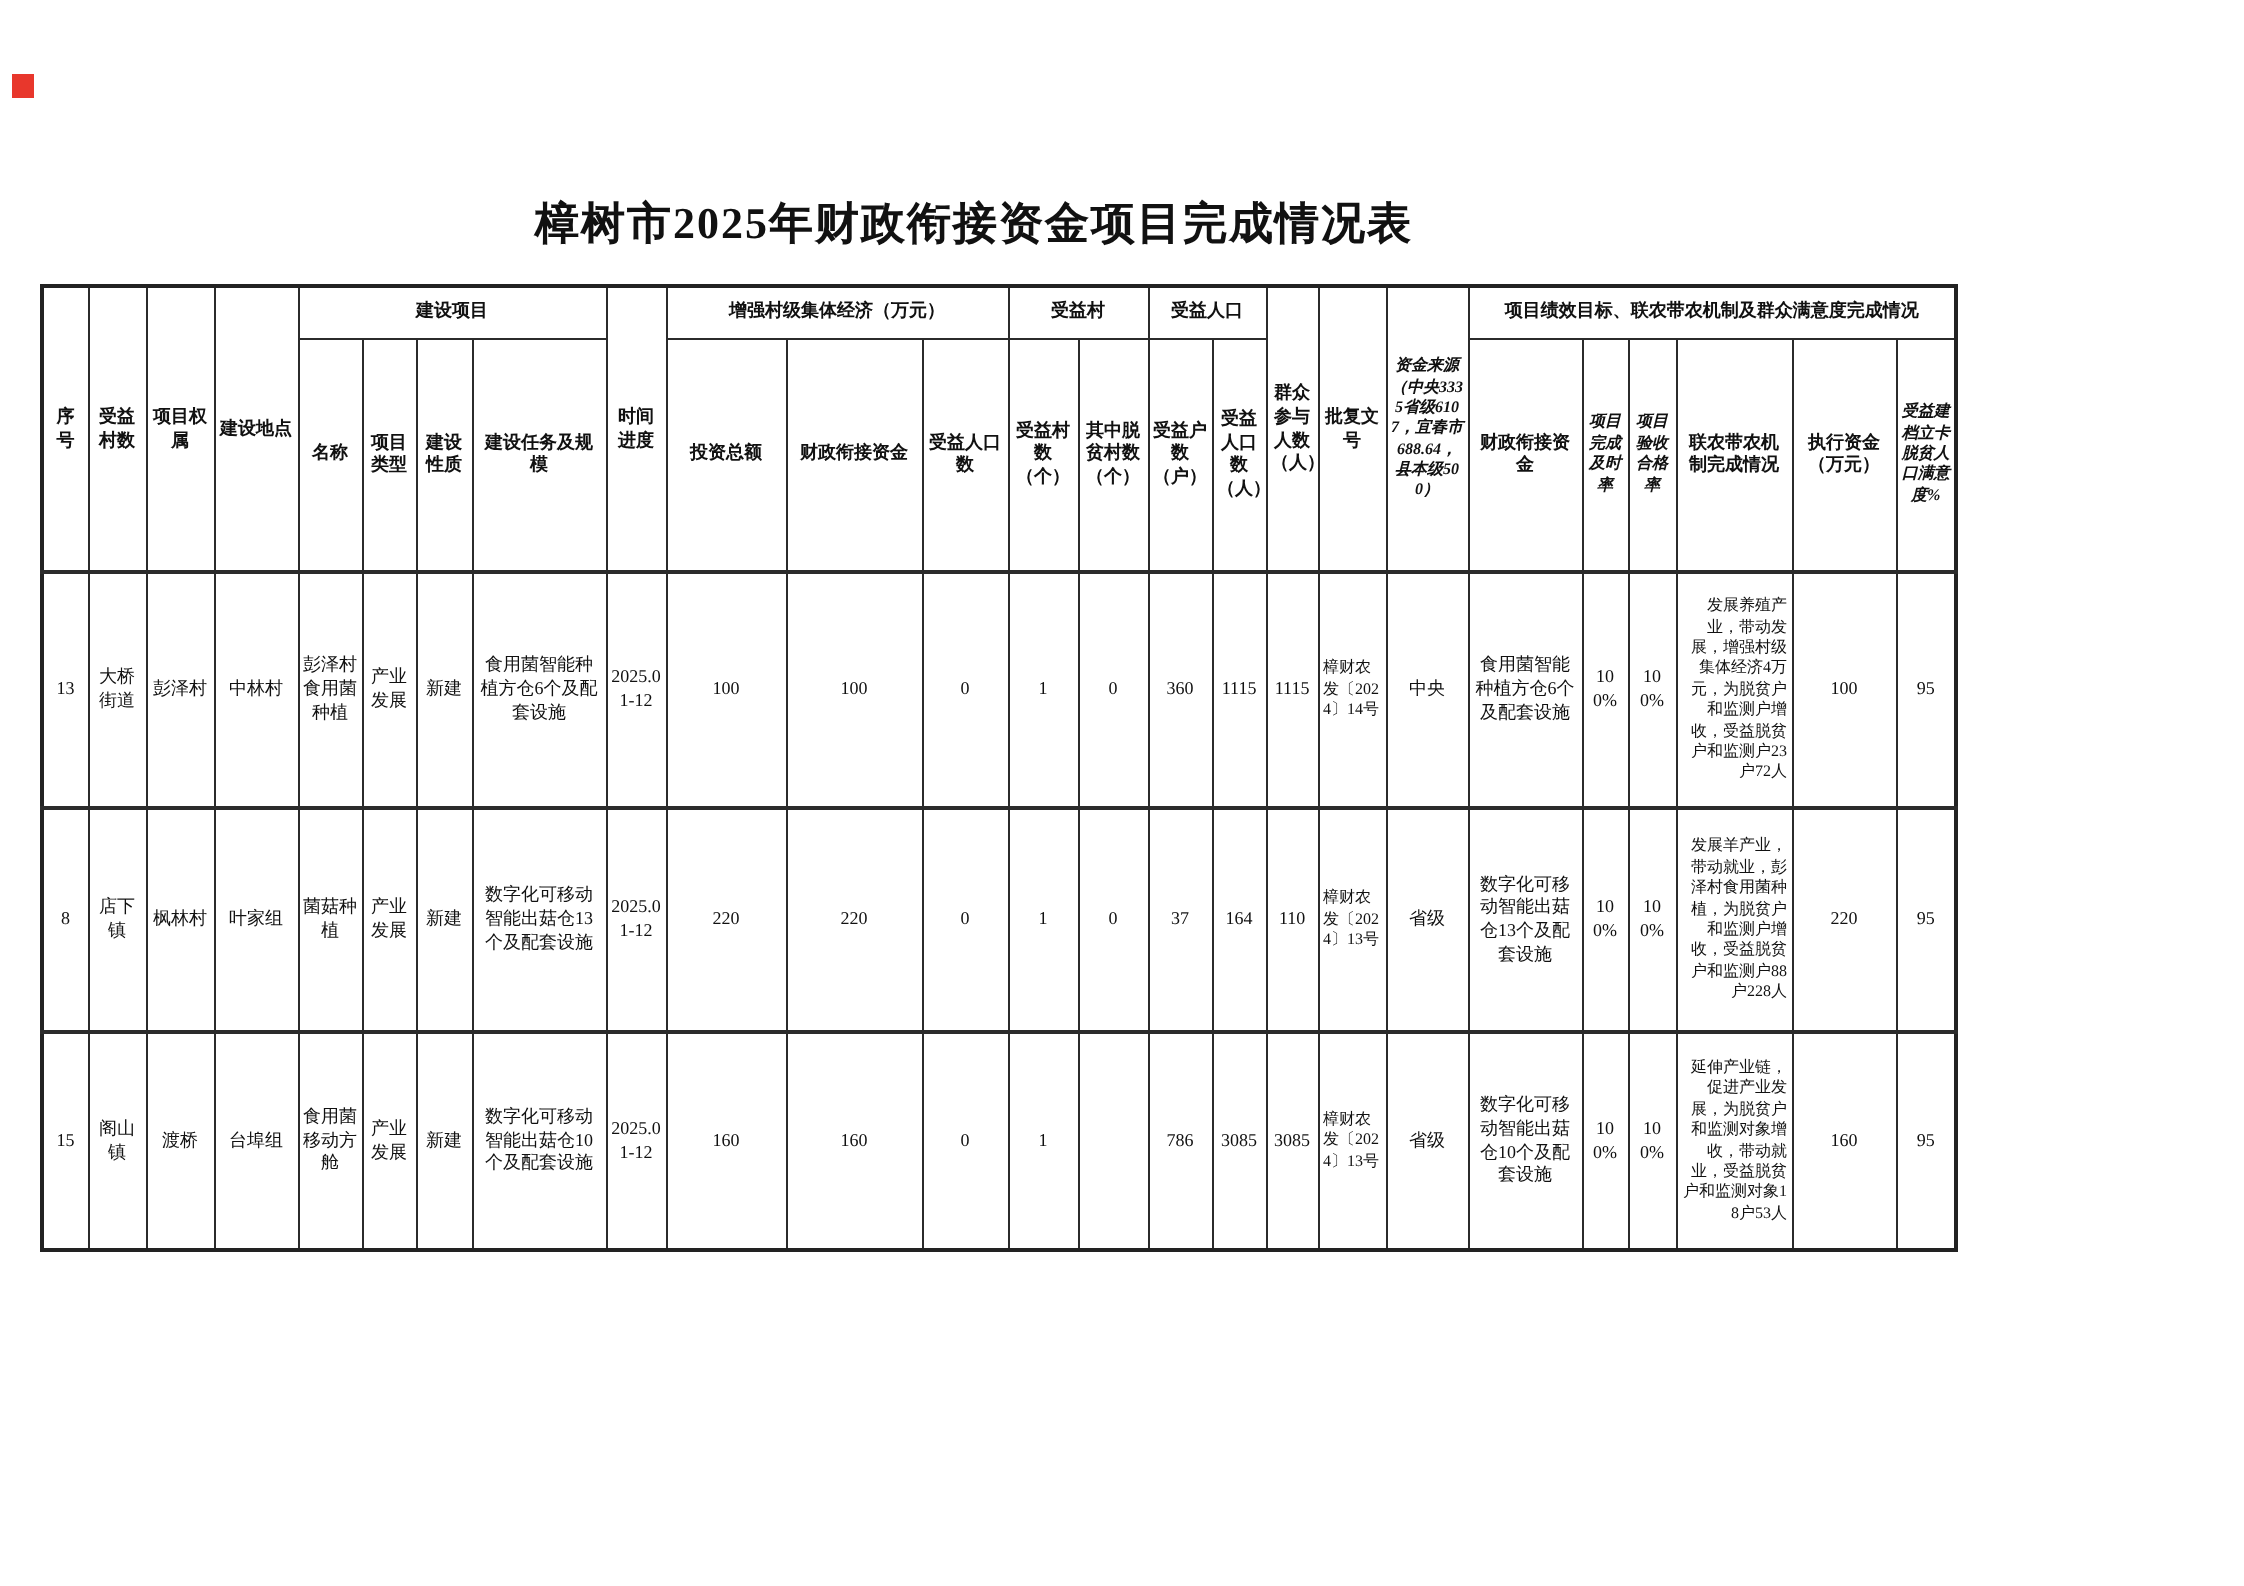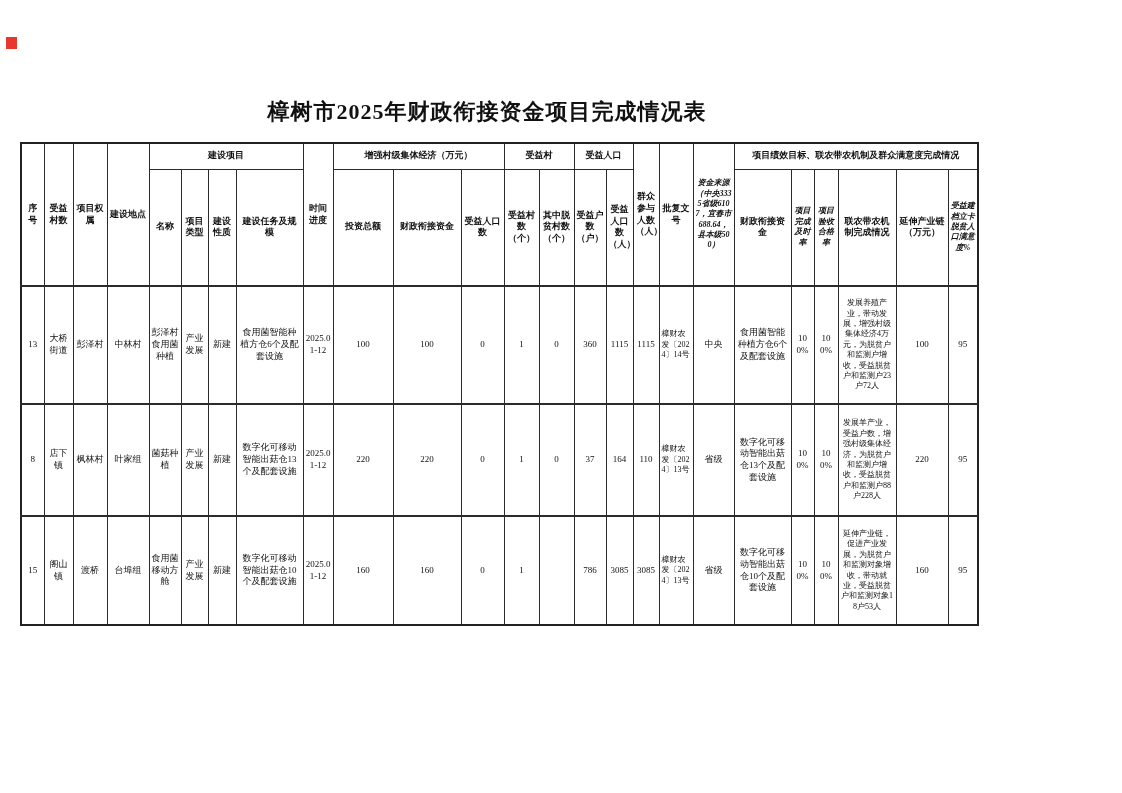--- a/index.html
+++ b/index.html
@@ -27,21 +27,21 @@
   thead th { font-weight:bold; }
   thead tr.grp { height:26px; }
   thead tr.sub { height:117px; }
   tbody tr.r1 { height:118px; }
   tbody tr.r2 { height:112px; }
   tbody tr.r3 { height:109px; }
   tbody td { border-top-width:2px; }
 
   th.xs { font-size:8px; font-weight:bold;font-style:italic; }
   tbody td:nth-child(18) { font-size:8px; text-align:left; }
-  tbody td:nth-child(23) { font-size:8px; }
+  tbody td:nth-child(23) { font-size:8px;text-align:right; }
 </style>
 </head>
 <body>
 
 <div class="red-marker" style="background: rgb(232, 55, 44);"></div>
 
 <div class="doc-title">樟树市2025年财政衔接资金项目完成情况表</div>
 
 <table class="main">
   <colgroup>
@@ -96,21 +96,21 @@
       <th>财政衔接资金</th>
       <th>受益人口数</th>
       <th>受益村数（个）</th>
       <th>其中脱贫村数（个）</th>
       <th>受益户数（户）</th>
       <th>受益人口数（人）</th>
       <th>财政衔接资金</th>
       <th class="xs">项目完成及时率</th>
       <th class="xs">项目验收合格率</th>
       <th>联农带农机制完成情况</th>
-      <th>延伸产业链（万元）</th>
+      <th>执行资金（万元）</th>
       <th class="xs">受益建档立卡脱贫人口满意度%</th>
     </tr>
   </thead>
   <tbody>
     <tr class="r1">
       <td>13</td>
       <td>大桥街道</td>
       <td>彭泽村</td>
       <td>中林村</td>
       <td>彭泽村食用菌种植</td>
@@ -151,21 +151,21 @@
       <td>1</td>
       <td>0</td>
       <td>37</td>
       <td>164</td>
       <td>110</td>
       <td>樟财农发〔2024〕13号</td>
       <td>省级</td>
       <td>数字化可移动智能出菇仓13个及配套设施</td>
       <td>100%</td>
       <td>100%</td>
-      <td>发展羊产业，受益户数，增强村级集体经济，为脱贫户和监测户增收，受益脱贫户和监测户88户228人</td>
+      <td>发展羊产业，带动就业，彭泽村食用菌种植，为脱贫户和监测户增收，受益脱贫户和监测户88户228人</td>
       <td>220</td>
       <td>95</td>
     </tr>
     <tr class="r3">
       <td>15</td>
       <td>阁山镇</td>
       <td>渡桥</td>
       <td>台埠组</td>
       <td>食用菌移动方舱</td>
       <td>产业发展</td>

